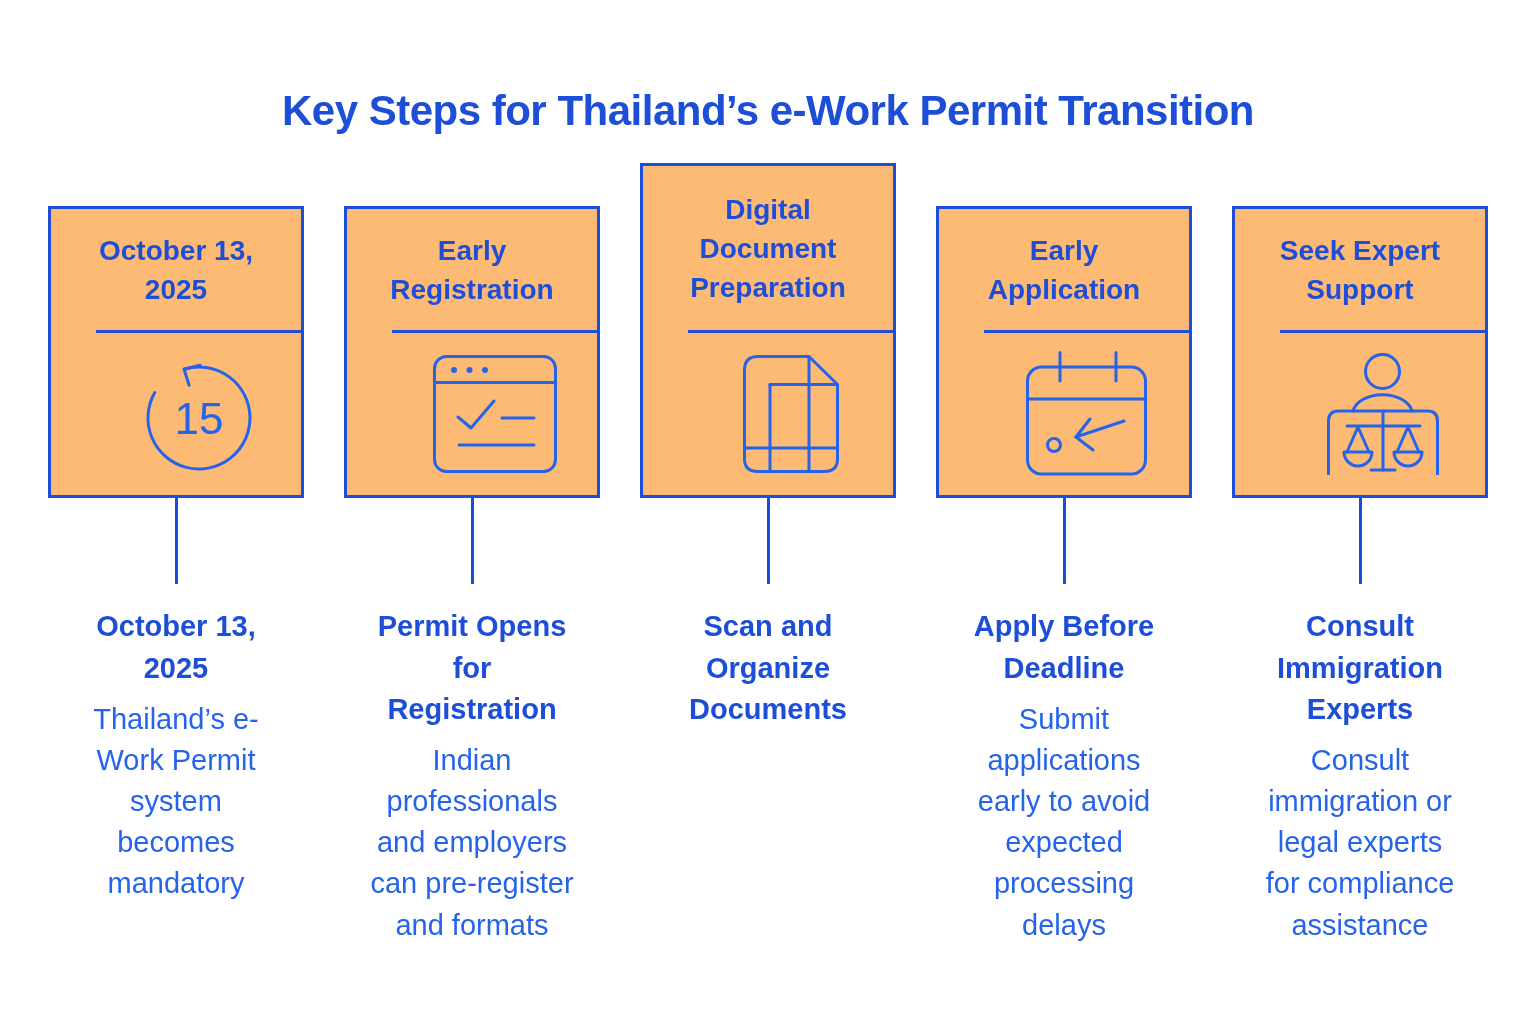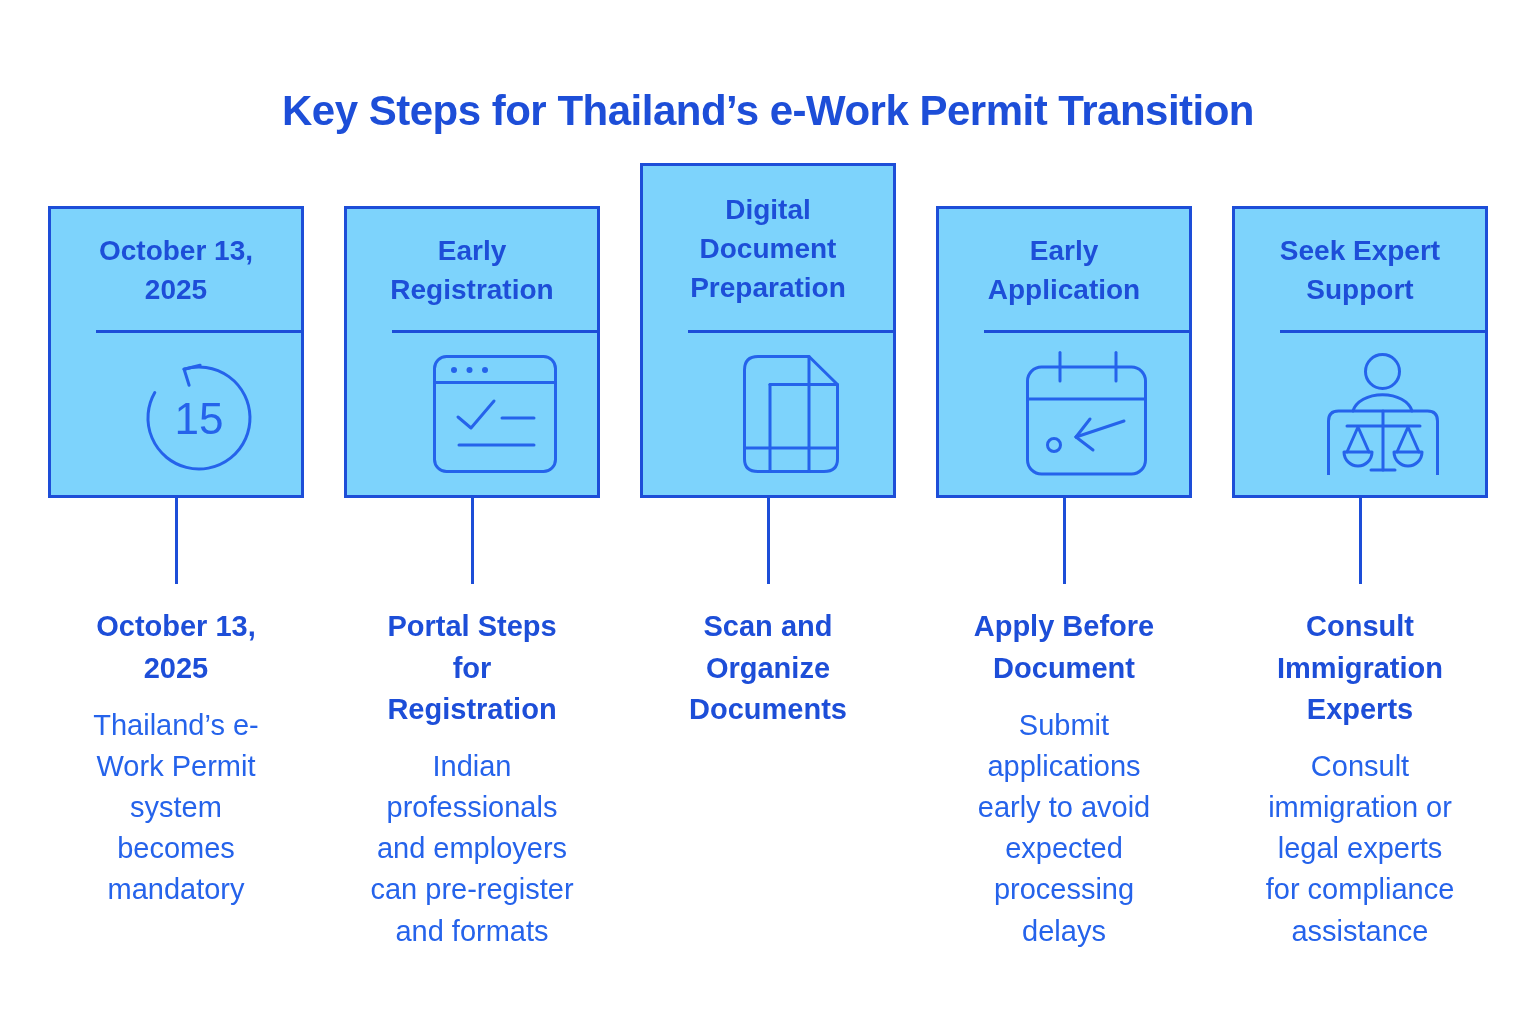--- a/index.html
+++ b/index.html
@@ -36,21 +36,21 @@
     width: 100%;
     height: 335px;
     display: flex;
     align-items: flex-end;
   }
 
   .card {
     width: 100%;
     height: 292px;
     border: 3px solid var(--primary);
-    background: #7dd3fc;
+    background: #fdba74;
     display: flex;
     flex-direction: column;
   }
   .column.tall .card { height: 335px; }
 
   .card-header {
     flex: 1;
     display: flex;
     align-items: center;
     justify-content: center;
@@ -86,21 +86,21 @@
     margin-top: 22px;
     font-size: 29px;
     font-weight: bold;
     color: var(--primary);
     text-align: center;
     line-height: 1.42;
     white-space: pre-line;
   }
 
   .below-body {
-    margin-top: 16px;
+    margin-top: 10px;
     font-size: 29px;
     font-weight: normal;
     color: var(--secondary);
     text-align: center;
     line-height: 1.42;
     white-space: pre-line;
   }
 
   svg { display: block; }
   .icon-num {
@@ -165,21 +165,21 @@
                 <circle cx="52" cy="15" r="3" fill="currentColor" stroke="none"></circle>
                 <path d="M 25,62 L 38,73 L 61,46"></path>
                 <line x1="69" y1="63" x2="101" y2="63"></line>
                 <line x1="26" y1="90" x2="101" y2="90"></line>
               </svg>
             </span>
           </div>
         </div>
       </div>
       <div class="connector"></div>
-      <div class="below-title">Portal Steps
+      <div class="below-title">Permit Opens
 for
 Registration</div>
       <div class="below-body">Indian
 professionals
 and employers
 can pre-register
 and formats</div>
     </div>
 
     <div class="column tall">
@@ -227,21 +227,21 @@
                 <line x1="98" y1="70" x2="50" y2="86"></line>
                 <path d="M 50,86 L 64,68"></path>
                 <path d="M 50,86 L 67,99"></path>
               </svg>
             </span>
           </div>
         </div>
       </div>
       <div class="connector"></div>
       <div class="below-title">Apply Before
-Document</div>
+Deadline</div>
       <div class="below-body">Submit
 applications
 early to avoid
 expected
 processing
 delays</div>
     </div>
 
     <div class="column">
       <div class="card-slot">

